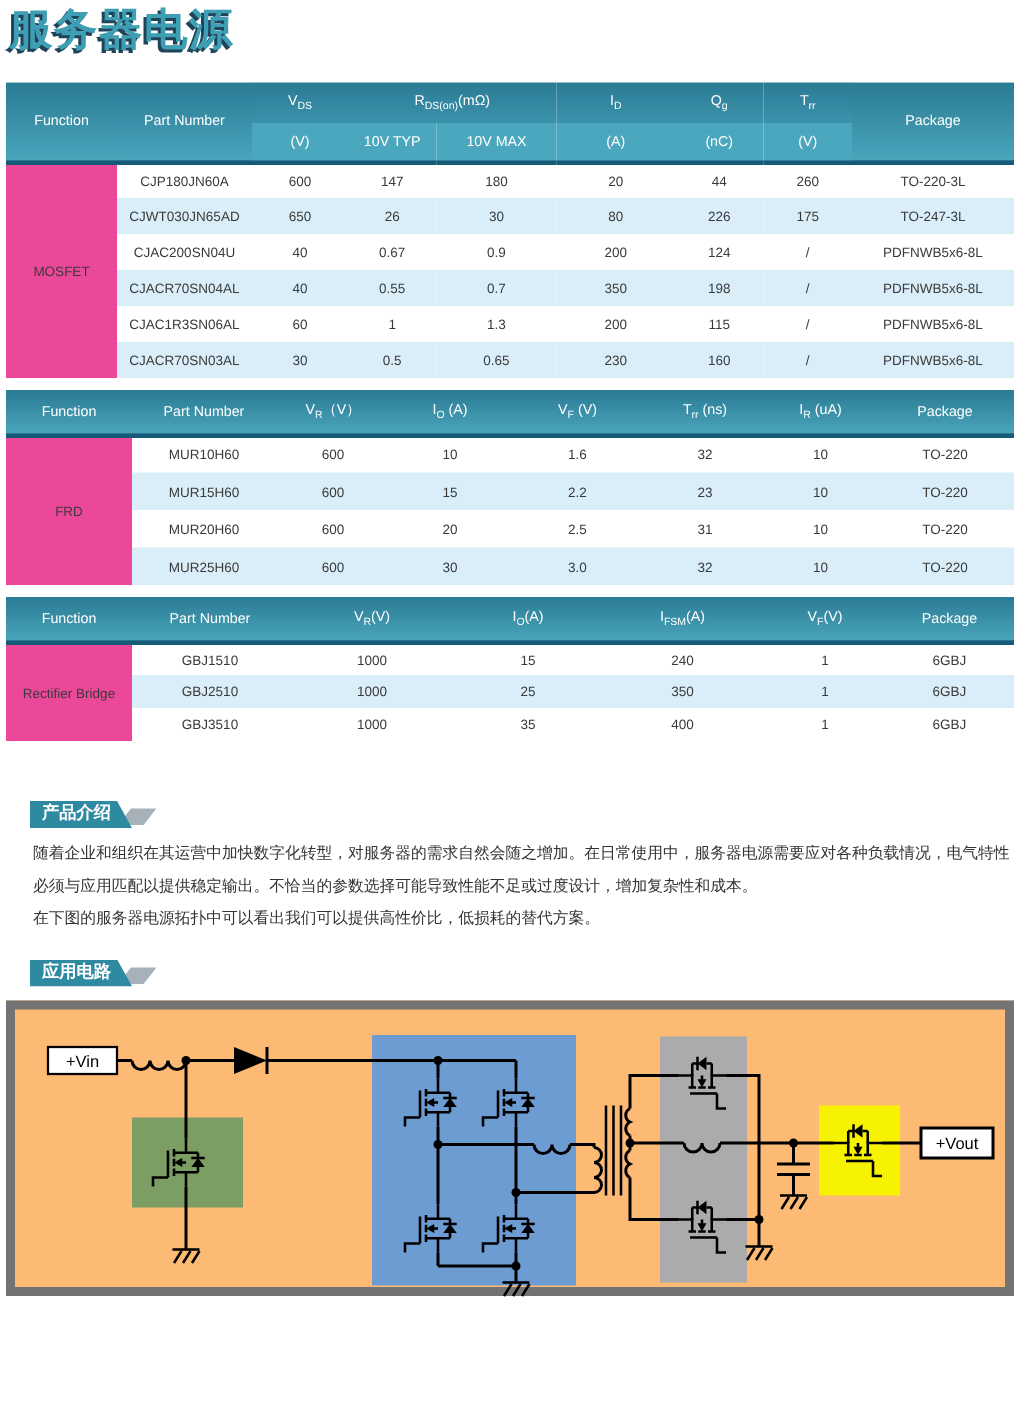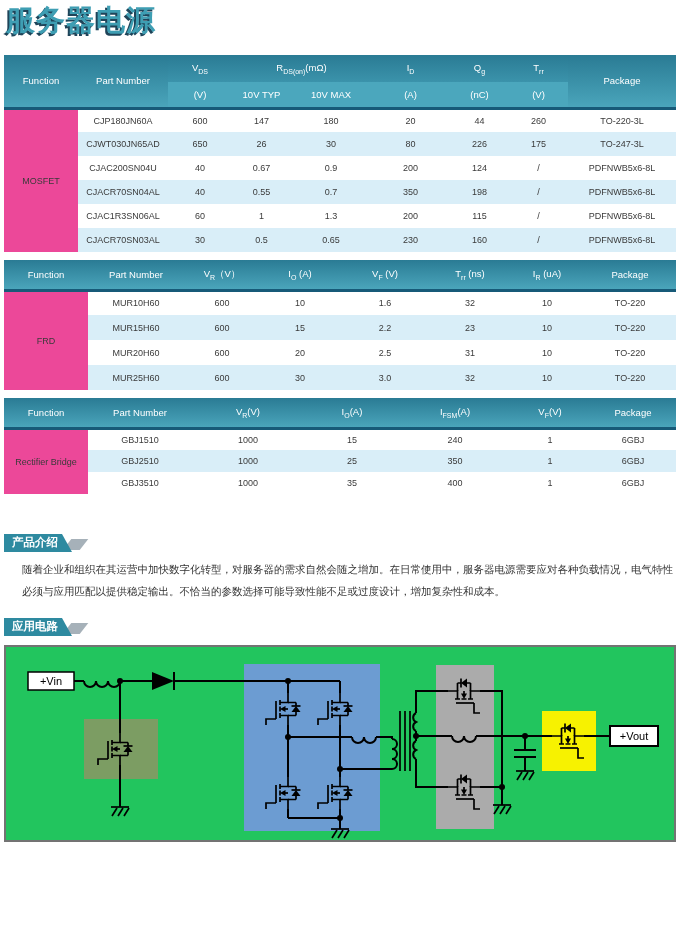--- a/index.html
+++ b/index.html
@@ -22,34 +22,34 @@
   .t1 .h1 th.mid { background:linear-gradient(180deg,#2A7B94,#3B93AB); }
   .t1 .h2 th { height:26px; background:#4BA7BD; }
   .t23 thead th { height:30px; }
   .t1 tbody tr { height:24px; background:#fff; }
   .t2 tbody tr { height:25px; background:#fff; }
   .t3 tbody tr { height:22px; background:#fff; }
   .tbl tbody tr.alt { background:#D9EEF8; }
   td.fn { background:#ec4899; }
 
   
-  .badge { position:relative; display:inline-block; margin-left:0; height:18px; }
+  .badge { position:relative; display:inline-block; margin-left:16px; height:18px; }
   .badge::after { content:""; position:absolute; right:-12px; bottom:0; width:17px; height:11px;
                   background:#A6B1B9; transform:skewX(-38deg); z-index:0; }
   .badge .fg { position:relative; z-index:1; display:inline-block; background:#2E8AA0; color:#fff;
                font-size:11.5px; font-weight:bold; padding:2px 14px 3px 8px; line-height:13px;
                clip-path:polygon(0 0, calc(100% - 10px) 0, 100% 100%, 0 100%); }
   .badge-intro { margin-top:30px; }
   .badge-circuit { margin-top:14px; }
 
   .paras { margin:9px 2px 0 18px; font-size:10.5px; line-height:21.5px; color:#333; }
   .paras p { margin:0; }
 
   
-  .circuit-box { margin-top:11px; border:2px solid #737373; height:197px; background:#22c55e; }
+  .circuit-box { margin-top:11px; border:6px solid #737373; height:197px; background:#fdba74; }
   .w  { fill:none; stroke:#000; stroke-width:2; }
   .w1 { fill:none; stroke:#000; stroke-width:1.7; }
   .blk { fill:#000; stroke:none; }
   .lblbox { fill:#fff; stroke:#000; }
   .lbl { font-family:"Liberation Sans",sans-serif; font-size:11px; fill:#000; }
 </style>
 </head>
 <body>
 
 <div class="page">
@@ -266,20 +266,21 @@
           <td>1</td>
           <td>6GBJ</td>
         </tr>
     </tbody>
   </table>
 
   
   <div class="badge badge-intro"><span class="fg">产品介绍</span></div>
   <div class="paras">
     <p>随着企业和组织在其运营中加快数字化转型，对服务器的需求自然会随之增加。在日常使用中，服务器电源需要应对各种负载情况，电气特性必须与应用匹配以提供稳定输出。不恰当的参数选择可能导致性能不足或过度设计，增加复杂性和成本。</p>
+    <p>在下图的服务器电源拓扑中可以看出我们可以提供高性价比，低损耗的替代方案。</p>
   </div>
 
   
   <div class="badge badge-circuit"><span class="fg">应用电路</span></div>
 
   <div class="circuit-box">
     <svg width="670" height="195" viewBox="0 0 670 195">
       <defs>
         <g id="mos">
           <path class="w1" d="M-22,16 L-22,10 L-12,10"></path>

